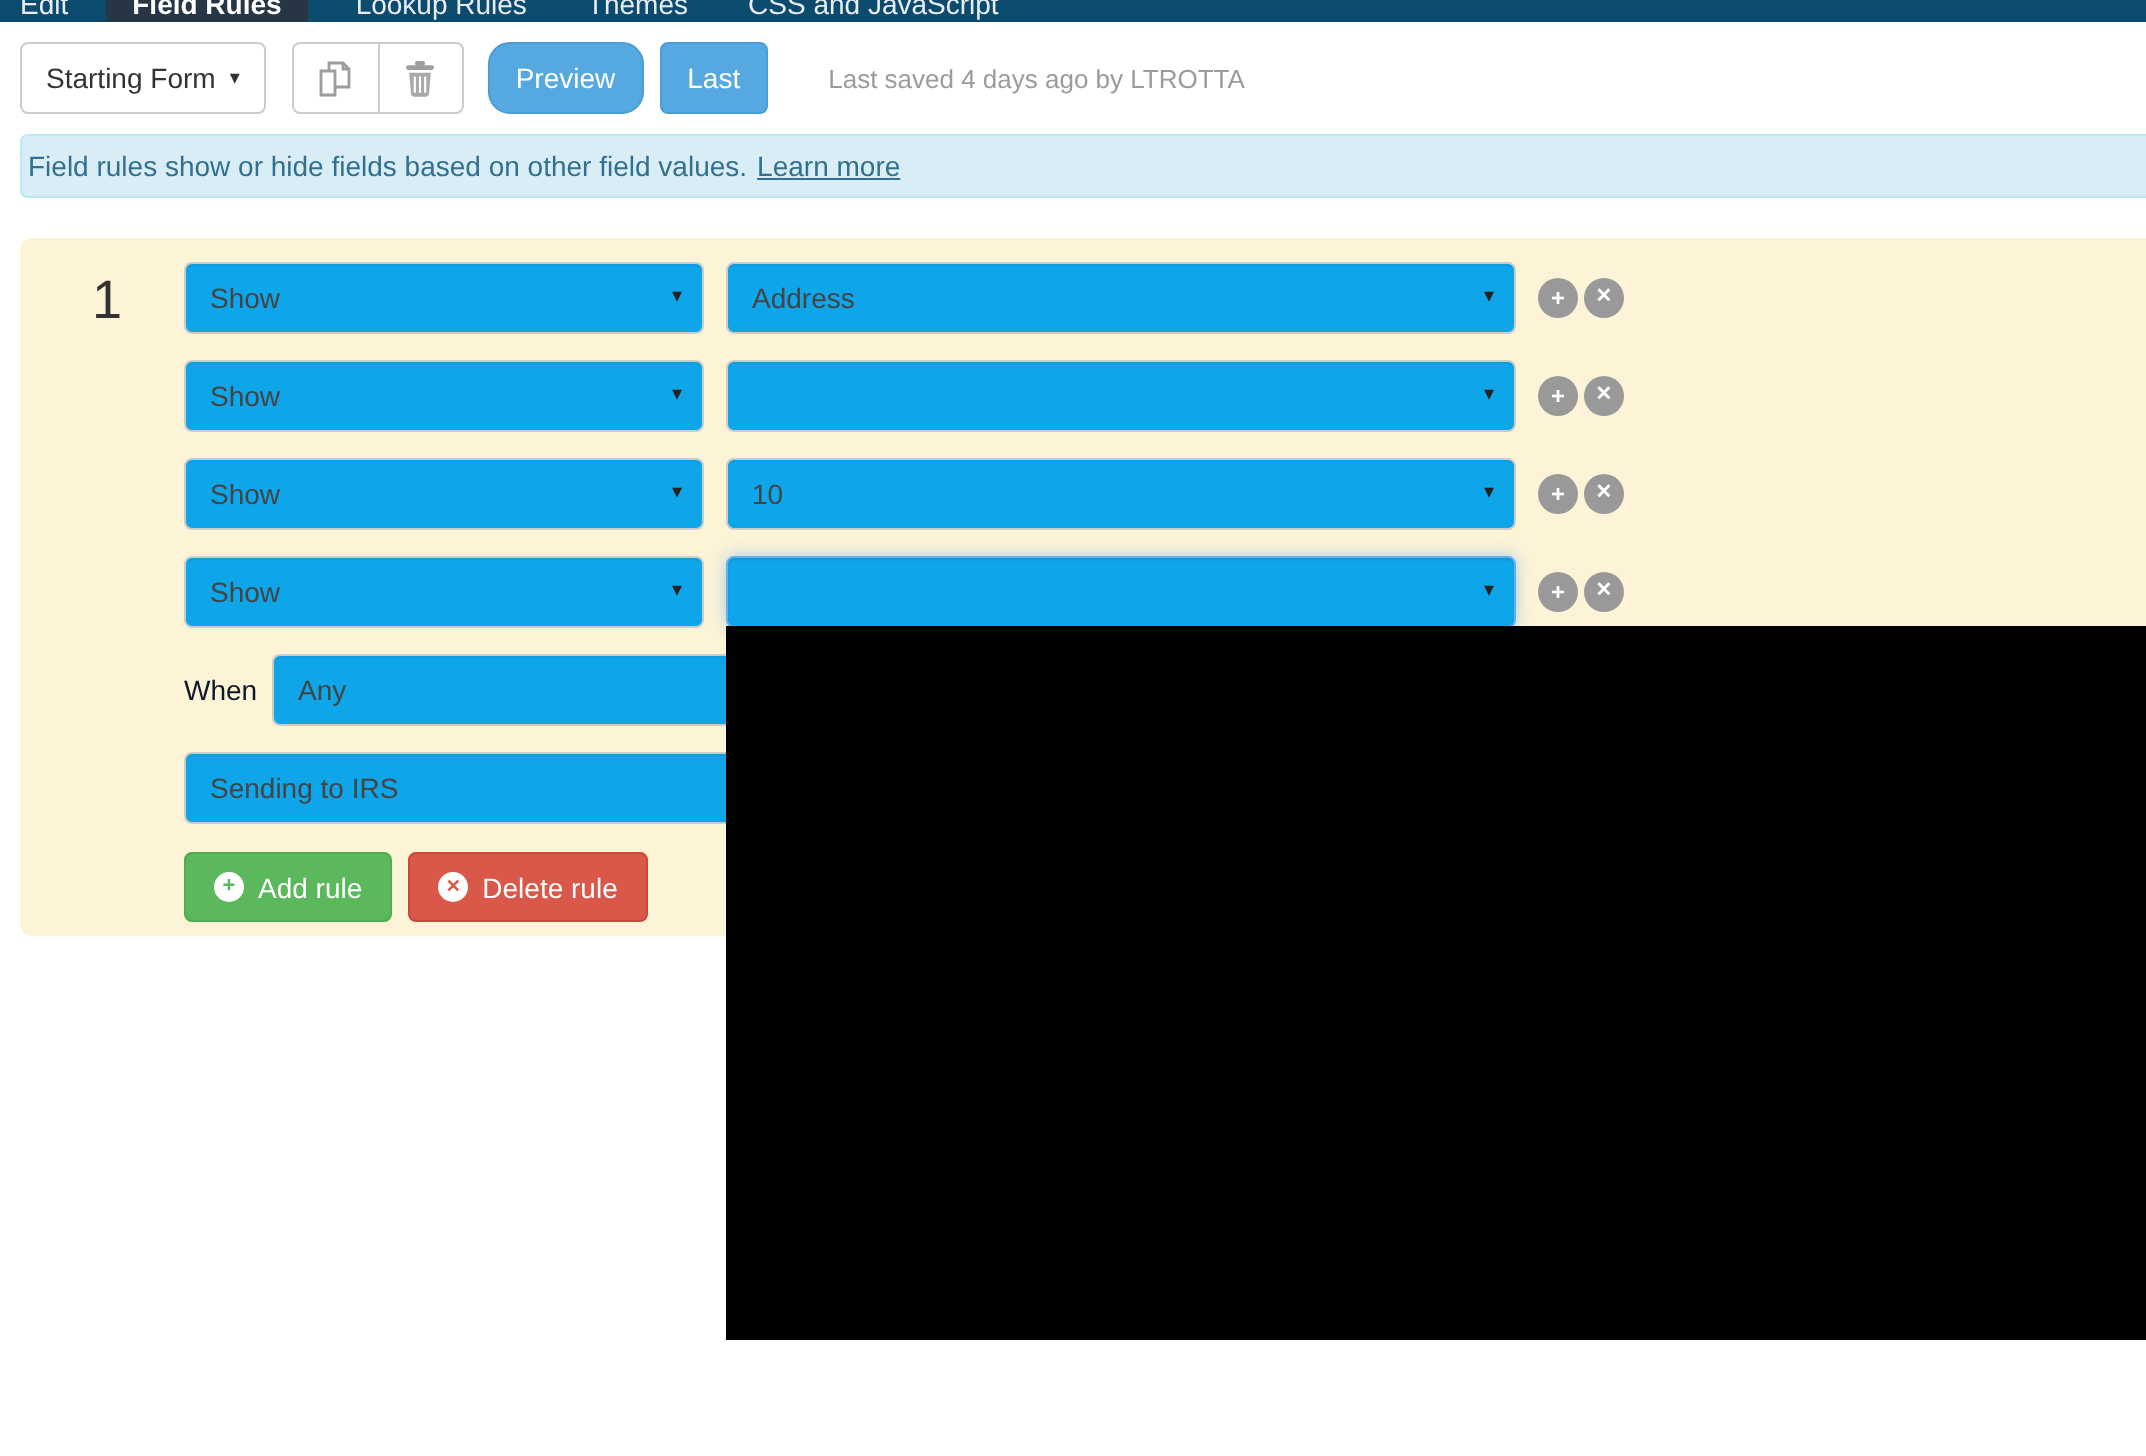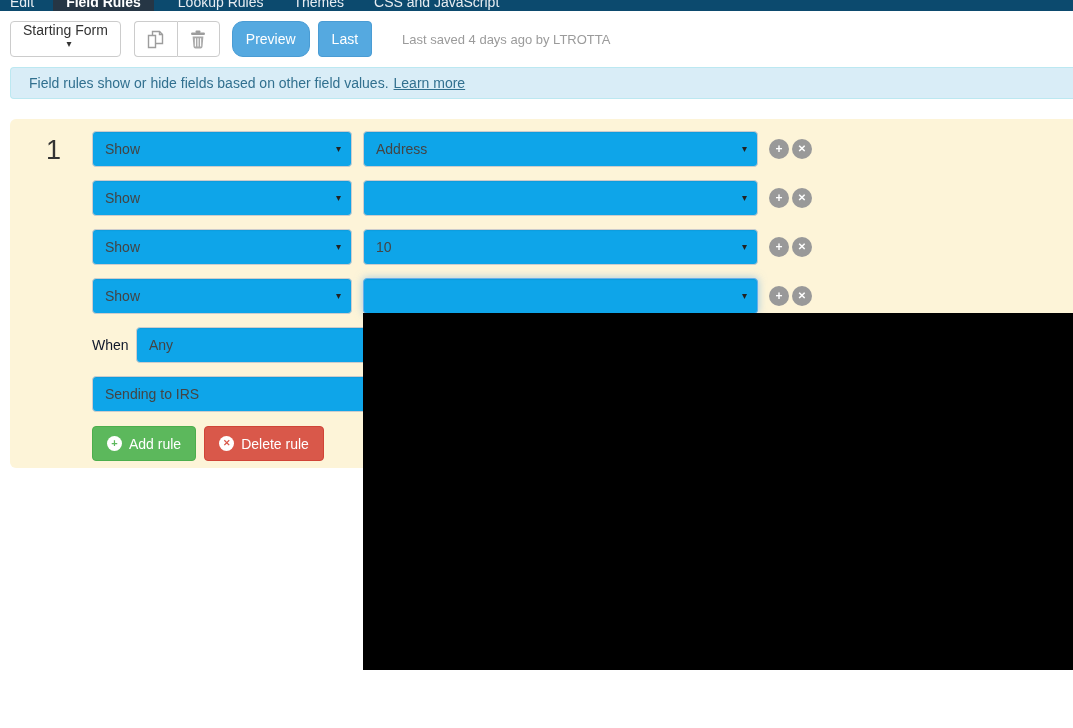--- a/index.html
+++ b/index.html
@@ -11,35 +11,35 @@
   .nav { position:absolute; top:0; left:0; width:1073px; height:11px; background:#0c4a6e; overflow:hidden; }
   .nav-tabs { position:absolute; top:-15px; left:0; display:flex; align-items:stretch; height:35px; }
   .nav-tab { line-height:35px; font-size:14px; color:#e8edf2; padding:0 15px; white-space:nowrap; cursor:pointer; }
   .nav-tab.first { padding:0 10px 0 10px; }
   .nav-tab.active { background:#263645; font-weight:bold; color:#ffffff; padding:0 13px; margin:0 9px; }
 
   
   .toolbar { position:absolute; top:11px; left:0; width:1073px; height:56px; background:#fff; display:flex; align-items:center; padding:0 10px; }
   .btn { height:36px; background:#fff; border:1px solid #ccc; border-radius:4px; font-size:14px; color:#333;
          display:inline-flex; align-items:center; cursor:pointer; font-family:"Liberation Sans", sans-serif; }
-  .btn-form { padding:0 12px;flex-direction:column; }
+  .btn-form { padding:0 12px; }
   .btn-form .caret-ch { font-size:10px; margin-left:7px; color:#333; }
   .btn-group { display:flex; margin-left:13px; }
   .btn-icon { width:43px; justify-content:center; border-radius:0; }
   .btn-icon.left  { border-radius:4px 0 0 4px; border-right:none; }
   .btn-icon.right { border-radius:0 4px 4px 0; }
   .btn-blue { background:#55a9e0; border:1px solid #4a9cd4; color:#fff; padding:0 13px; }
   .btn-blue.preview { margin-left:12px;border-radius:11px; }
   .btn-blue.save { margin-left:8px; }
   .last-saved { margin-left:30px; font-size:13px; color:#9b9b9b; }
 
   
   .banner { position:absolute; top:67px; left:10px; width:1063px; height:32px; background:#d9edf7;
             border:1px solid #bce8f1; border-right:none; border-radius:4px 0 0 4px;
-            display:flex; align-items:center; padding:0 18px; font-size:14px; color:#31708f; }
+            display:flex; align-items:center; padding:0 3px; font-size:14px; color:#31708f; }
   .banner a { color:#31708f; text-decoration:underline; margin-left:5px; cursor:pointer; }
 
   
   .panel { position:absolute; top:119px; left:10px; width:1063px; height:349px; background:#fdf4d8; border-radius:6px 0 0 6px; }
   .rule-number { position:absolute; left:36px; top:16px; font-size:27px; color:#333; }
 
   .sel { position:relative; height:36px; background:#0ea5e9; border:1px solid #ccc; border-radius:4px;
          font-size:14px; color:#444; line-height:34px; padding:0 26px 0 12px; cursor:pointer;
          box-shadow: inset 0 1px 1px rgba(0,0,0,0.05); white-space:nowrap; overflow:hidden; }
   .sel .sel-caret { position:absolute; right:10px; top:0; line-height:34px; font-size:10px; color:#222; }

